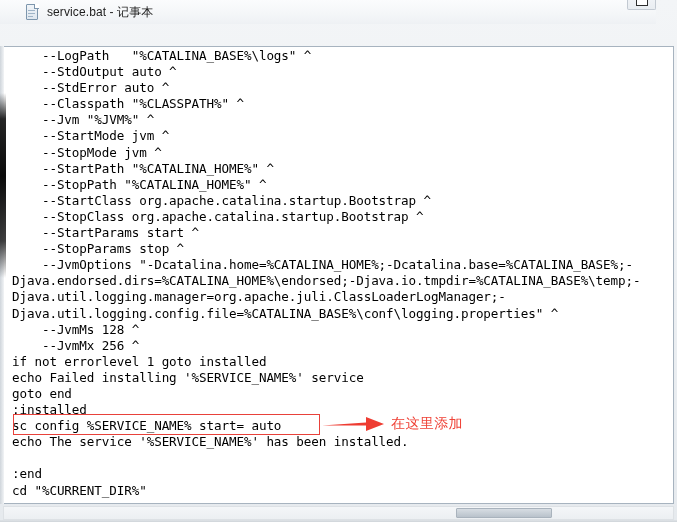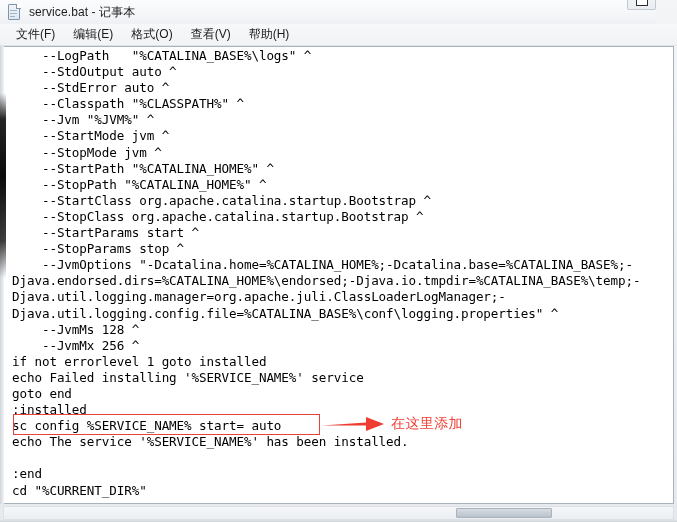--- a/index.html
+++ b/index.html
@@ -25,21 +25,21 @@
   }
 
   
   .titlebar {
     position: absolute;
     left: 0; top: 0;
     width: 656px;
     height: 24px;
     display: flex;
     align-items: center;
-    padding-left: 6px;
+    padding-left: 24px;
     box-sizing: border-box;
     background: linear-gradient(to bottom, #fbfcfd 0%, #f4f6f8 60%, #eef1f4 100%);
   }
   .app-icon {
     width: 16px;
     height: 17px;
     position: relative;
     flex: 0 0 auto;
     margin-right: 7px;
     margin-top: 1px;
@@ -275,27 +275,20 @@
     </div>
     <div class="title-text">service.bat - 记事本</div>
 
     <div class="winbtns">
       <div class="winbtn restore">
         <div class="restore-glyph"></div>
       </div>
     </div>
   </div>
 
-  <div class="menubar">
-    <div class="menu-item">文件(F)</div>
-    <div class="menu-item">编辑(E)</div>
-    <div class="menu-item">格式(O)</div>
-    <div class="menu-item">查看(V)</div>
-    <div class="menu-item">帮助(H)</div>
-  </div>
 
   <div class="editor-outer">
     <div class="editor">
       <pre class="code">    --LogPath   "%CATALINA_BASE%\logs" ^
     --StdOutput auto ^
     --StdError auto ^
     --Classpath "%CLASSPATH%" ^
     --Jvm "%JVM%" ^
     --StartMode jvm ^
     --StopMode jvm ^

